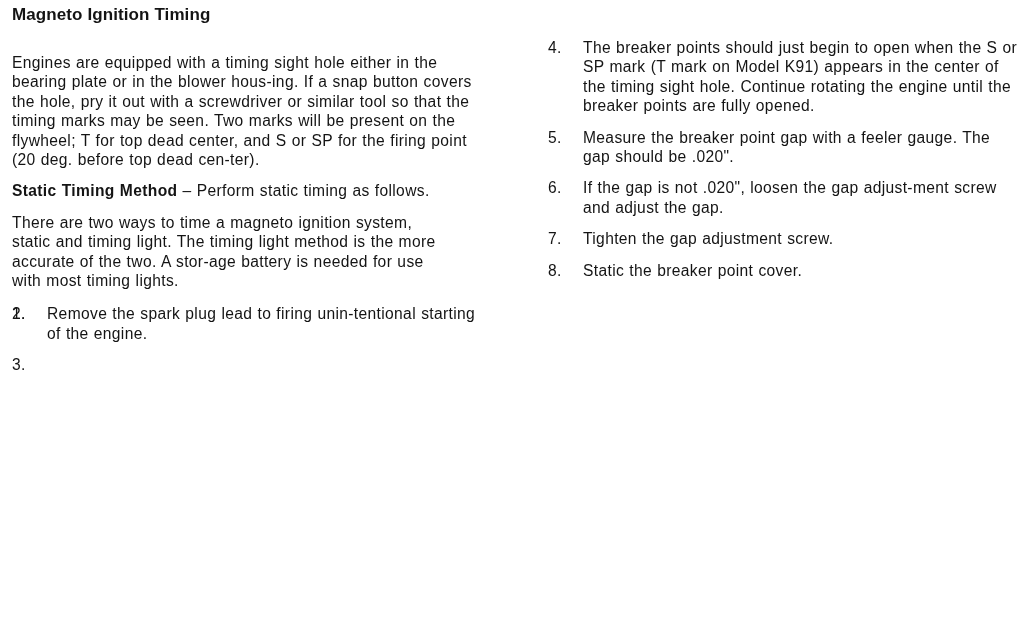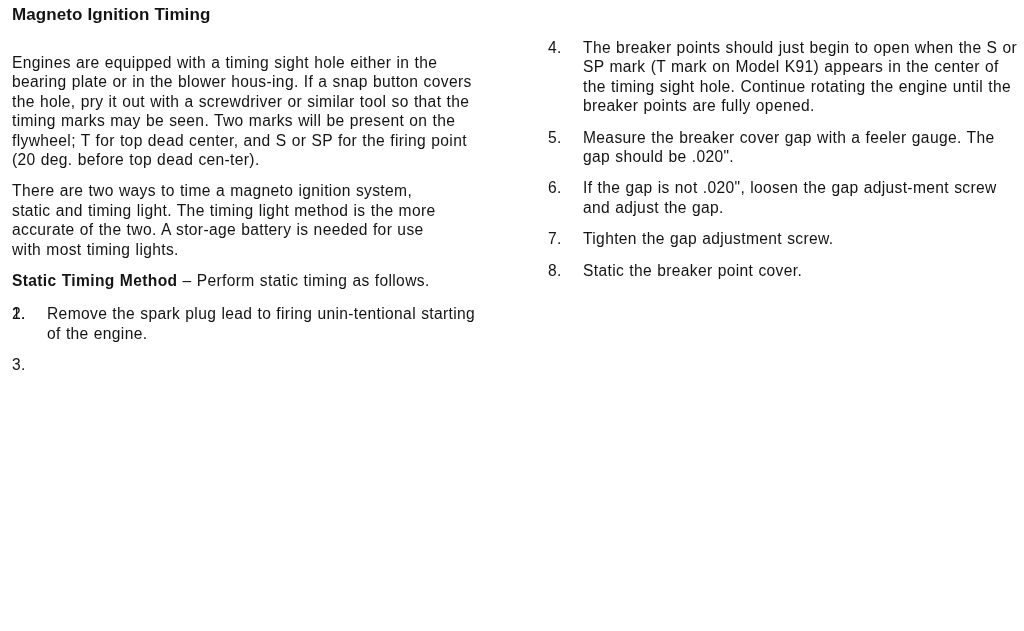--- a/index.html
+++ b/index.html
@@ -31,34 +31,34 @@
 </style>
 </head>
 <body>
 
 <h1 class="title">Magneto Ignition Timing</h1>
 
 <div class="col col-left">
   <p class="para" style="width:470px">
     <span>Engines are equipped with a timing sight hole either in the bearing plate or in the blower hous-ing. If a snap button covers the hole, pry it out with a screwdriver or similar tool so that the timing marks may be seen. Two marks will be present on the flywheel; T for top dead center, and S or SP for the firing point (20 deg. before top dead cen-ter).</span>
   </p>
+  <p class="para" style="width:460px">
+    <span class="lead">Static Timing Method</span><span> – Perform static timing as follows.</span>
+  </p>
   <p class="para" style="width:440px">
     <span>There are two ways to time a magneto ignition system, static and timing light. The timing light method is the more accurate of the two. A stor-age battery is needed for use with most timing lights.</span>
-  </p>
-  <p class="para" style="width:460px">
-    <span class="lead">Static Timing Method</span><span> – Perform static timing as follows.</span>
   </p>
   <ol class="steps" style="width:470px">
     <li><span class="num">1.</span></li>
     <li><span class="num">2.</span><span>Remove the spark plug lead to firing unin-tentional starting of the engine.</span></li>
     <li><span class="num">3.</span></li>
   </ol>
 </div>
 
 <div class="col col-right">
   <ol class="steps" style="width:470px">
     <li><span class="num">4.</span><span>The breaker points should just begin to open when the S or SP mark (T mark on Model K91) appears in the center of the timing sight hole. Continue rotating the engine until the breaker points are fully opened.</span></li>
-    <li><span class="num">5.</span><span>Measure the breaker cover gap with a feeler gauge. The gap should be .020".</span></li>
+    <li><span class="num">5.</span><span>Measure the breaker point gap with a feeler gauge. The gap should be .020".</span></li>
     <li><span class="num">6.</span><span>If the gap is not .020", loosen the gap adjust-ment screw and adjust the gap.</span></li>
     <li><span class="num">7.</span><span>Tighten the gap adjustment screw.</span></li>
     <li><span class="num">8.</span><span>Static the breaker point cover.</span></li>
   </ol>
 </div>
 
 </body></html>

